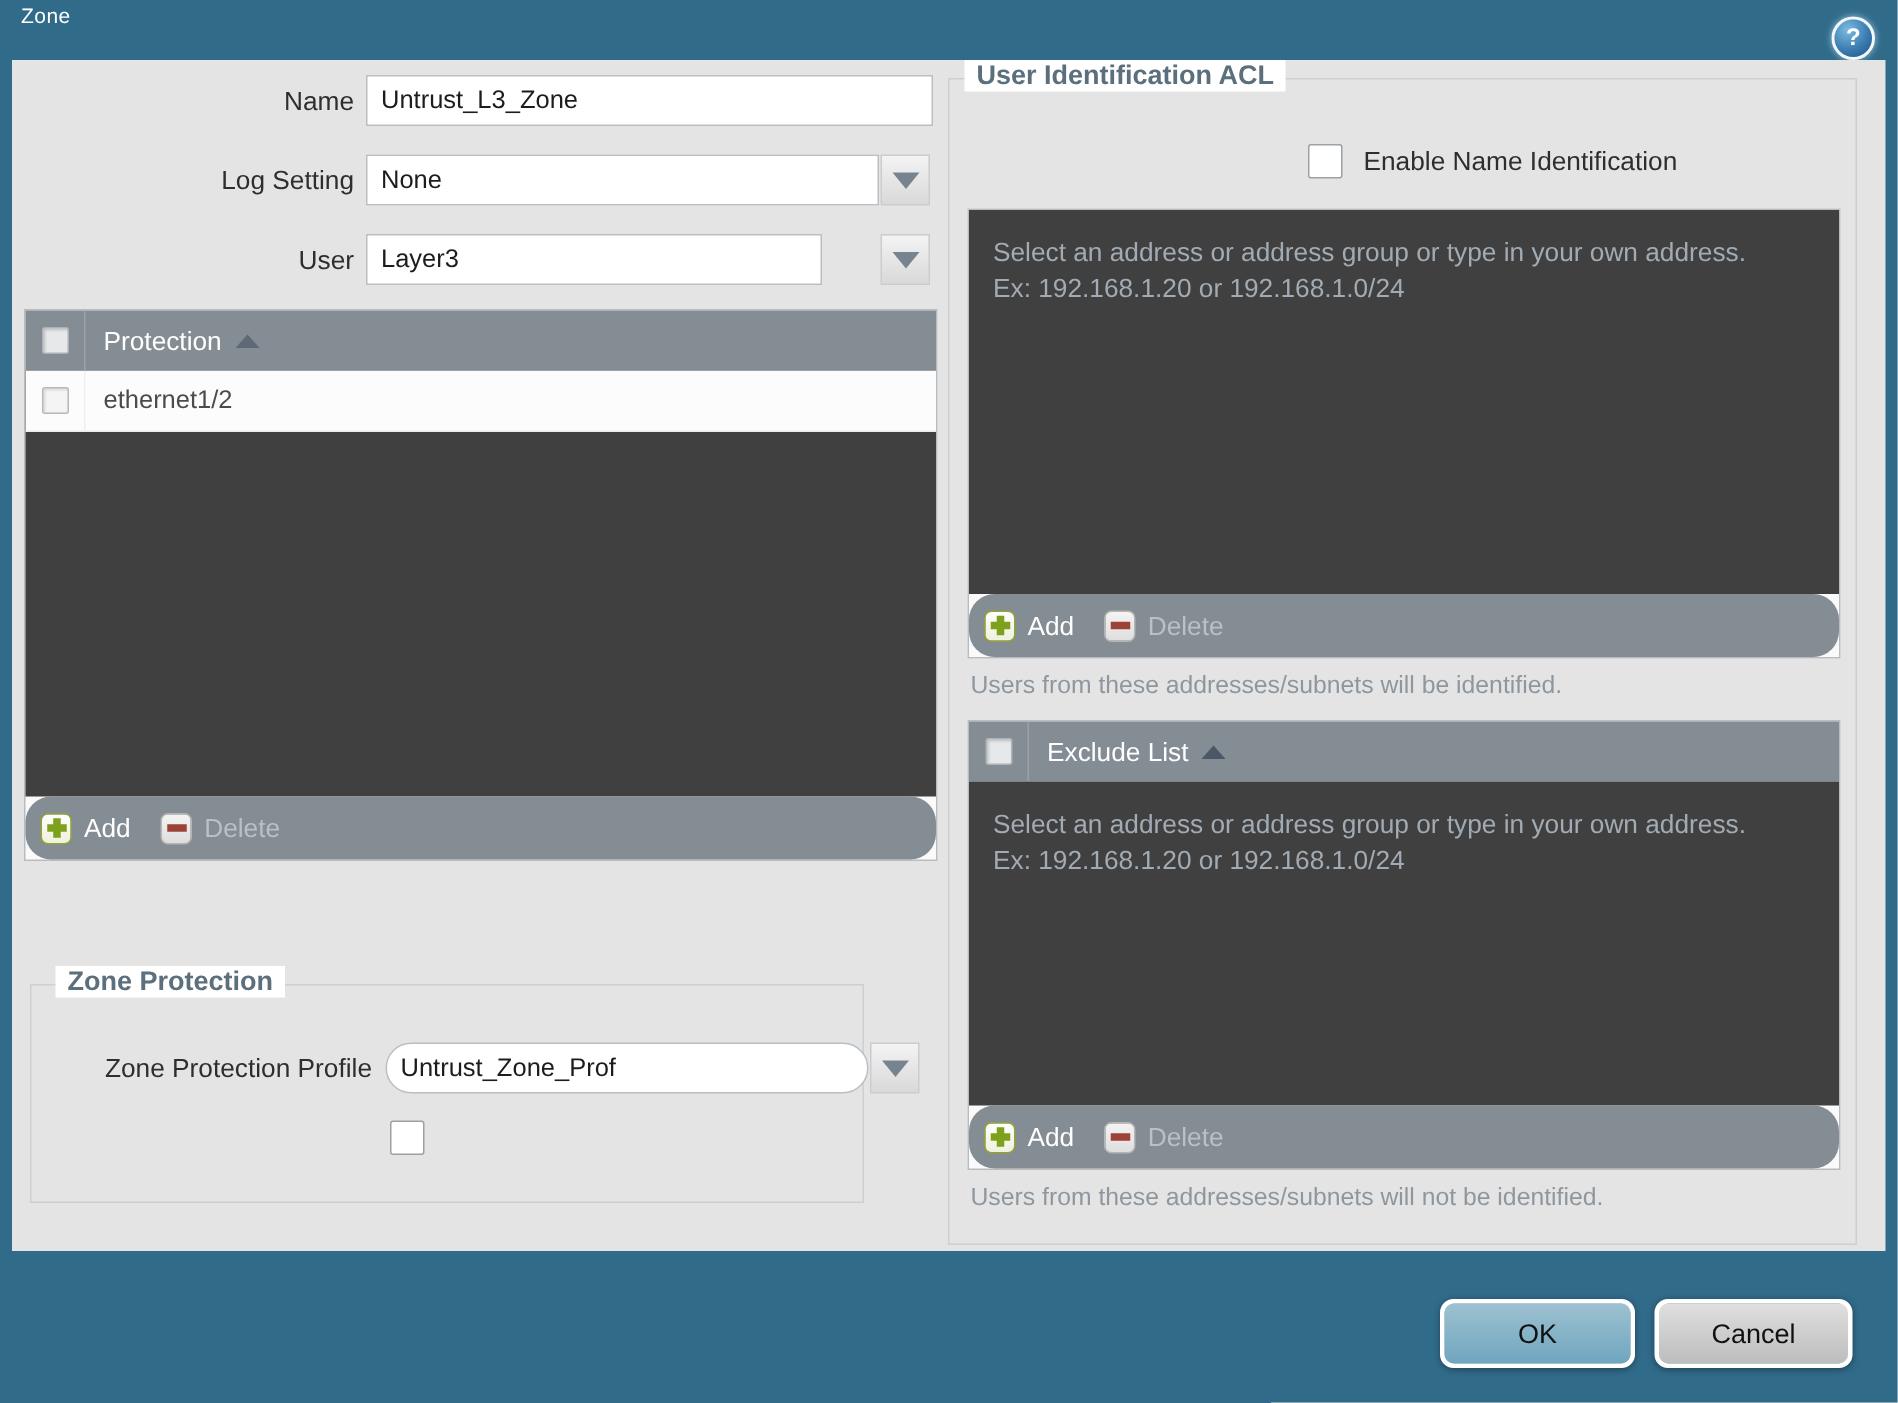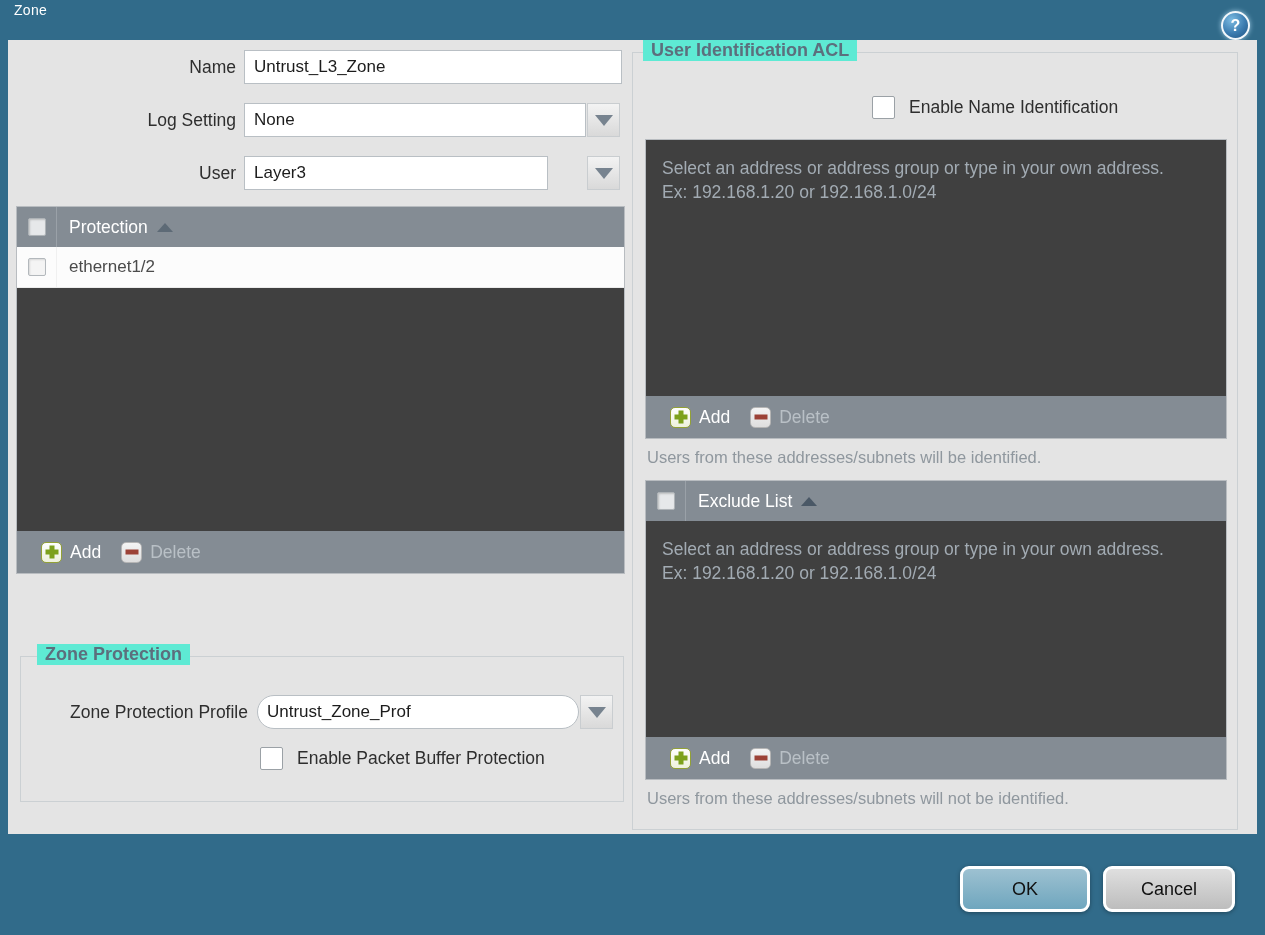--- a/index.html
+++ b/index.html
@@ -80,21 +80,21 @@
     background:#fcfcfc; border-bottom:1px solid #ececec; cursor:pointer;
   }
   .listrow .chkcell { border-right:1px solid #f0f0f0; }
   .chk-row {
     width:18px; height:18px; background:#f4f4f4; border:1px solid #b3b8bc;
     border-radius:2px; box-shadow:inset 1px 1px 2px rgba(0,0,0,.12); cursor:pointer;
   }
   .rowtext { font-size:17px; color:#4b4b4b; padding-left:12px; }
   .pfooter {
     height:42px; background:#848c94; flex:0 0 auto;
-    display:flex; align-items:center; padding-left:24px;
+    display:flex; align-items:center; padding-left:10px;border-radius:17px;
   }
   .act { display:flex; align-items:center; gap:8px; cursor:pointer; }
   .act-label { color:#ffffff; font-size:17.5px; }
   .act.disabled { cursor:default; }
   .act.disabled .act-label { color:#b9c0c6; }
   .ic-add {
     width:21px; height:21px; border-radius:5px; position:relative;
     background:linear-gradient(#fefefe,#eef1dd); border:1px solid #93a136;
   }
   .ic-add::before, .ic-add::after {
@@ -106,21 +106,21 @@
     width:21px; height:21px; border-radius:5px; position:relative; margin-left:20px;
     background:linear-gradient(#f4f4f4,#dedede); border:1px solid #b5b5b5;
   }
   .ic-del::before {
     content:""; position:absolute; background:#9c4237;
     width:13px; height:5px; left:50%; top:50%; transform:translate(-50%,-50%);
   }
   
   .fset { position:absolute; border:1px solid #cbd0d3; }
   .legend {
-    position:absolute; top:-13px; background:#5eead4; padding:0 8px;
+    position:absolute; top:-13px; background:#ffffff; padding:0 8px;
     font-size:18px; font-weight:bold; color:#5c6f7d; white-space:nowrap;
   }
   .chk-lg {
     position:absolute; width:23px; height:23px; background:#ffffff;
     border:1px solid #9ba1a6; border-radius:2px; cursor:pointer;
   }
   .chklabel { position:absolute; font-size:17.5px; color:#2e2e2e; line-height:23px; }
   .hint { position:absolute; font-size:16.5px; color:#8f979e; }
   
   .btn {
@@ -178,29 +178,28 @@
         <span class="ic-add"></span>
         <span class="act-label">Add</span>
       </div>
       <div class="act disabled">
         <span class="ic-del"></span>
         <span class="act-label">Delete</span>
       </div>
     </div>
   </div>
 
-  <div class="fset" style="left:12px;top:616px;width:604px;height:146px">
+  <div class="fset" style="left:12px;top:616px;width:556px;height:146px">
     <span class="legend" style="left:16px">Zone Protection</span>
     <span class="flabel" style="left:0;top:38px;width:227px">Zone Protection Profile</span>
     <input class="tinput" style="left: 236px; top: 38px; width: 322px; border-radius: 17px;" type="text" value="Untrust_Zone_Prof">
     <div class="ddbtn" style="left:559px;top:38px">
       <span class="tri"></span>
     </div>
     <div class="chk-lg" style="left:239px;top:90px"></div>
-    <span class="chklabel" style="left:276px;top:90px">Enable Packet Buffer Protection</span>
   </div>
 
   <div class="fset" style="left:624px;top:12px;width:606px;height:778px">
     <span class="legend" style="left:10px">User Identification ACL</span>
 
     <div class="chk-lg" style="left:239px;top:43px"></div>
     <span class="chklabel" style="left:276px;top:43px">Enable Name Identification</span>
 
     <div class="panel" style="left:12px;top:86px;width:582px;height:300px">
       <div class="pbody">

